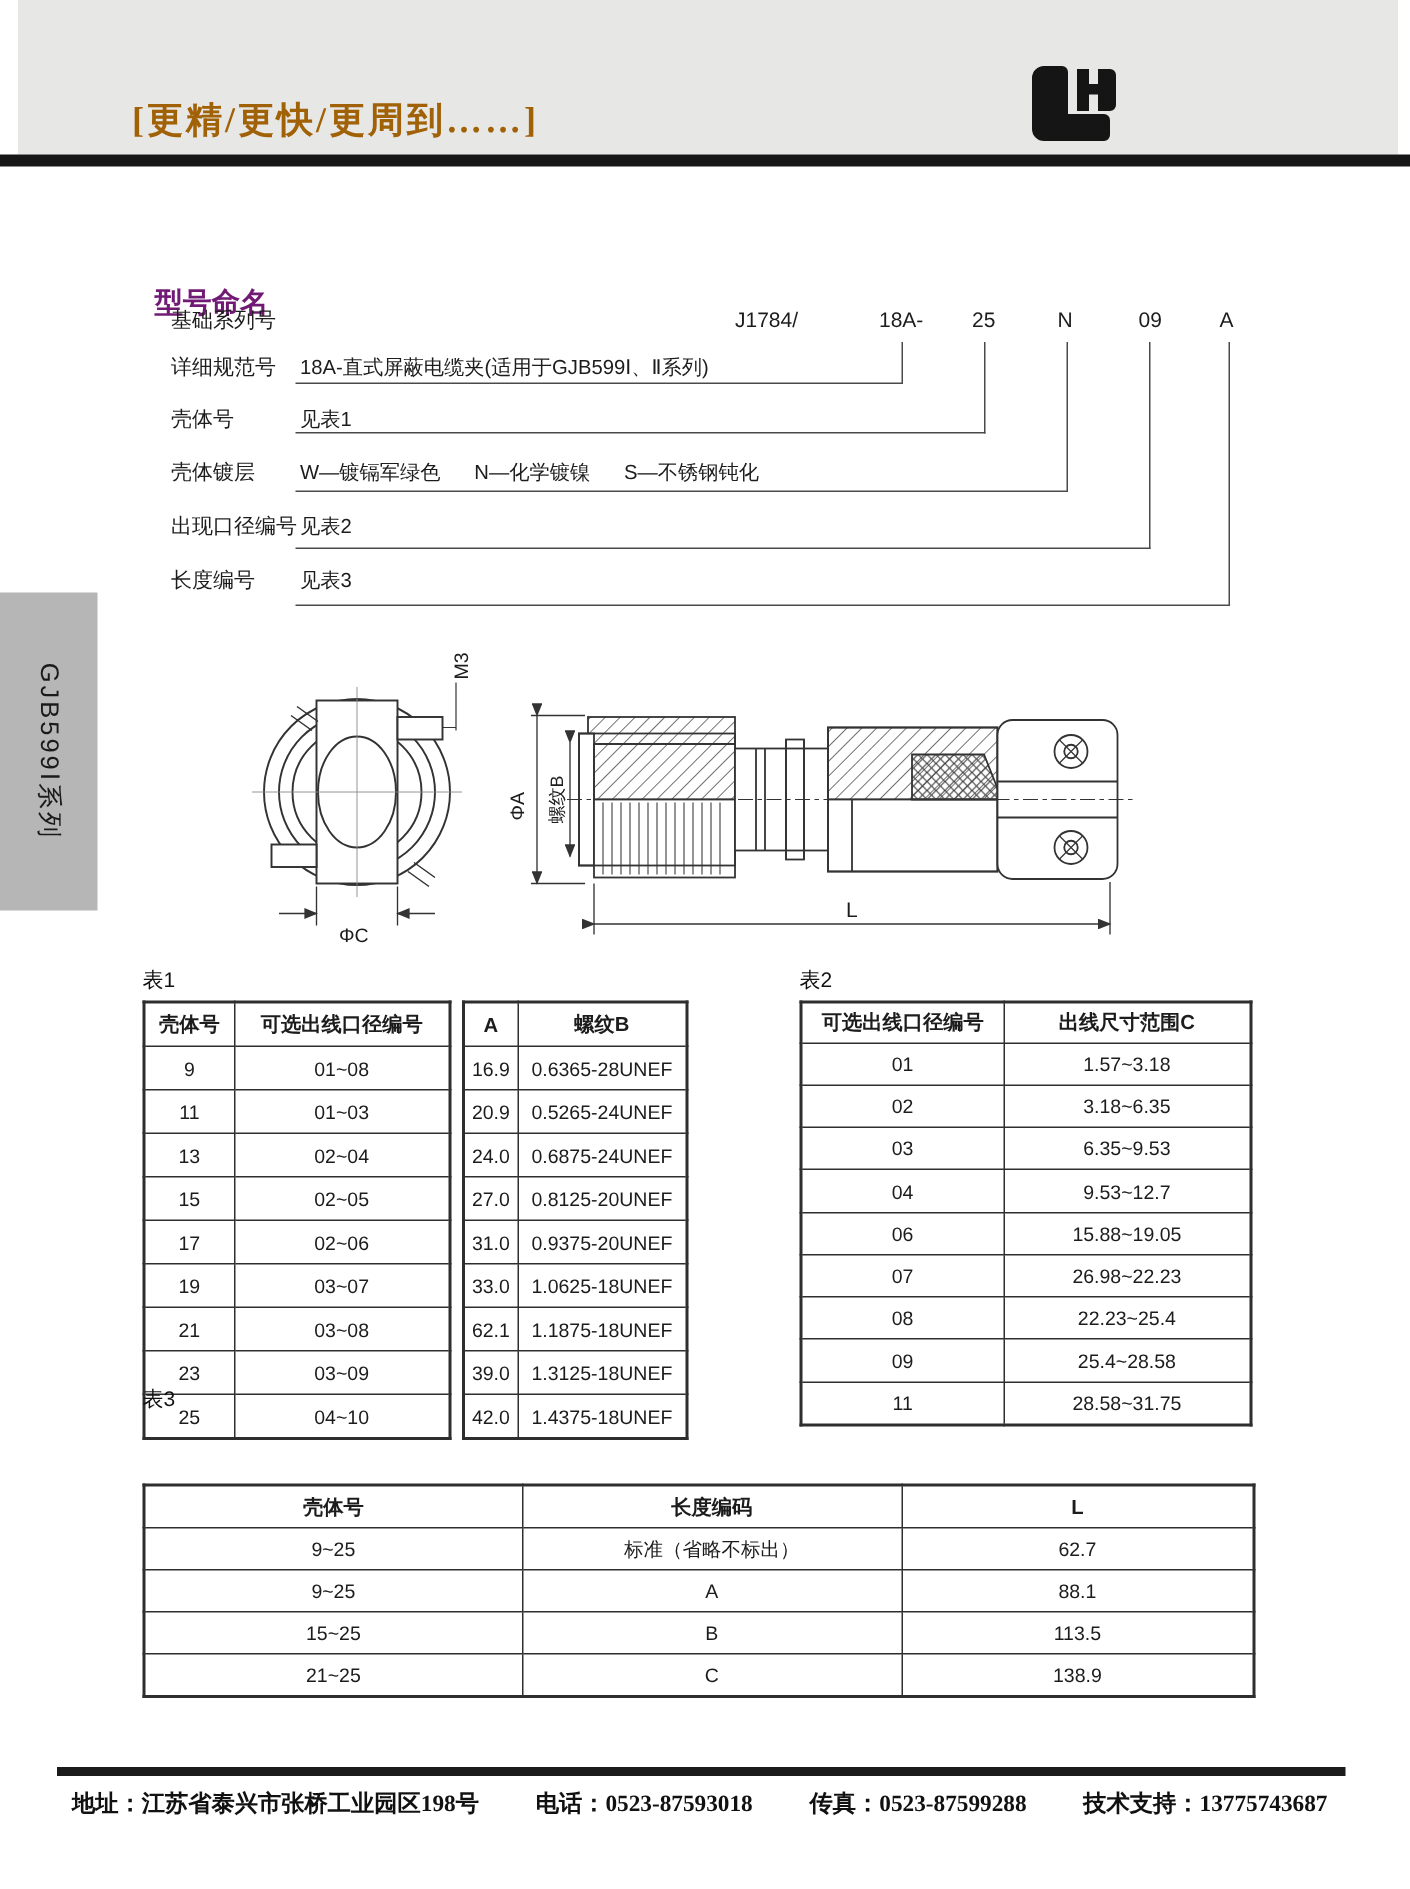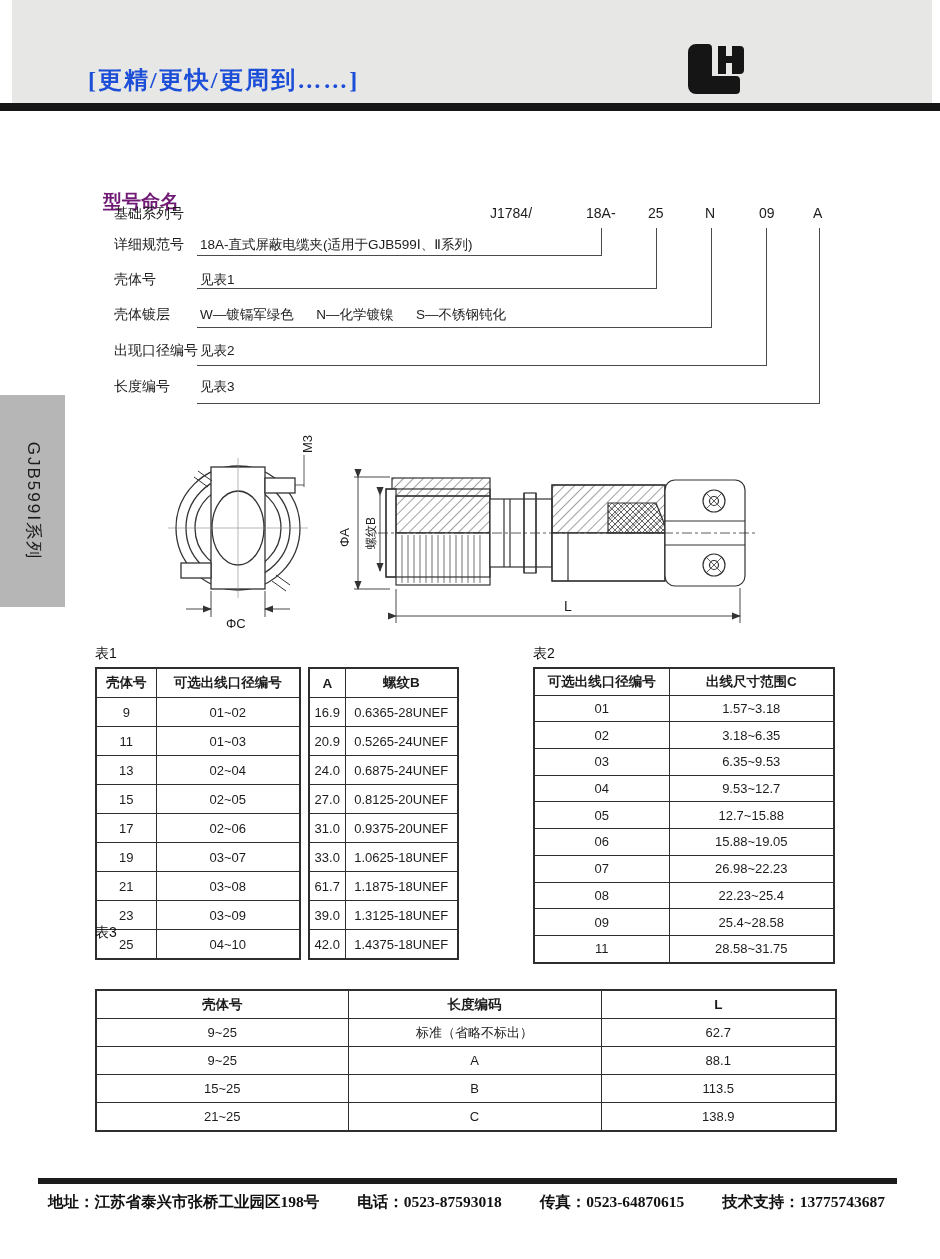--- a/index.html
+++ b/index.html
@@ -2,21 +2,21 @@
 <html><head>
 <meta charset="utf-8">
 <style>
   html,body{margin:0;padding:0;background:#ffffff;}
   .page{position:relative;width:940px;height:1259px;background:#ffffff;overflow:hidden;
         font-family:"Liberation Sans",sans-serif;color:#1c1c1c;}
   
   .hdr-bg{position:absolute;left:12px;top:0;width:920px;height:103px;background:#e7e7e5;}
   .hdr-band{position:absolute;left:0;top:103px;width:940px;height:8px;background:#161616;}
   .slogan{position:absolute;left:88px;top:64px;font-family:"Liberation Serif",serif;
-          font-weight:bold;font-size:24px;letter-spacing:2px;color:#1d4ed8;}
+          font-weight:bold;font-size:24px;letter-spacing:2px;color:#a16207;}
   .logo{position:absolute;left:688px;top:44px;width:56px;height:50px;}
   .brand{position:absolute;left:750px;top:50px;font-size:32px;font-weight:900;
          letter-spacing:3px;color:#151515;font-family:"Liberation Sans",sans-serif;}
   
   .side-tab{position:absolute;left:0;top:395px;width:65px;height:212px;background:#b6b6b6;}
   .side-tab .lbl{position:absolute;top:50%;left:50%;transform:translate(-50%,-50%) rotate(90deg);
          white-space:nowrap;font-size:17px;letter-spacing:2px;color:#1a1a1a;}
   
   .page-title{position:absolute;left:103px;top:165px;font-size:19px;font-weight:700;color:#701a75;margin-top:24px;}
   .nm-label{position:absolute;left:114px;font-size:14px;font-weight:400;white-space:nowrap;}
@@ -204,21 +204,21 @@
         </colgroup>
       <thead>
           <tr>
         <th>壳体号</th>
         <th>可选出线口径编号</th>
       </tr>
         </thead>
       <tbody>
           <tr>
             <td>9</td>
-            <td>01~02</td>
+            <td>01~08</td>
           </tr>
           <tr>
             <td>11</td>
             <td>01~03</td>
           </tr>
           <tr>
             <td>13</td>
             <td>02~04</td>
           </tr>
           <tr>
@@ -279,21 +279,21 @@
           </tr>
           <tr>
             <td>31.0</td>
             <td>0.9375-20UNEF</td>
           </tr>
           <tr>
             <td>33.0</td>
             <td>1.0625-18UNEF</td>
           </tr>
           <tr>
-            <td>61.7</td>
+            <td>62.1</td>
             <td>1.1875-18UNEF</td>
           </tr>
           <tr>
             <td>39.0</td>
             <td>1.3125-18UNEF</td>
           </tr>
           <tr>
             <td>42.0</td>
             <td>1.4375-18UNEF</td>
           </tr>
@@ -323,24 +323,20 @@
             <td>02</td>
             <td>3.18~6.35</td>
           </tr>
           <tr>
             <td>03</td>
             <td>6.35~9.53</td>
           </tr>
           <tr>
             <td>04</td>
             <td>9.53~12.7</td>
-          </tr>
-          <tr>
-            <td>05</td>
-            <td>12.7~15.88</td>
           </tr>
           <tr>
             <td>06</td>
             <td>15.88~19.05</td>
           </tr>
           <tr>
             <td>07</td>
             <td>26.98~22.23</td>
           </tr>
           <tr>
@@ -396,16 +392,16 @@
             <td>138.9</td>
           </tr>
         </tbody>
     </table>
   </div>
 
   <div class="ftr-band"></div>
   <div class="footer">
     <span>地址：江苏省泰兴市张桥工业园区198号</span>
     <span>电话：0523-87593018</span>
-    <span>传真：0523-64870615</span>
+    <span>传真：0523-87599288</span>
     <span>技术支持：13775743687</span>
   </div>
 </div>
 
 </body></html>

